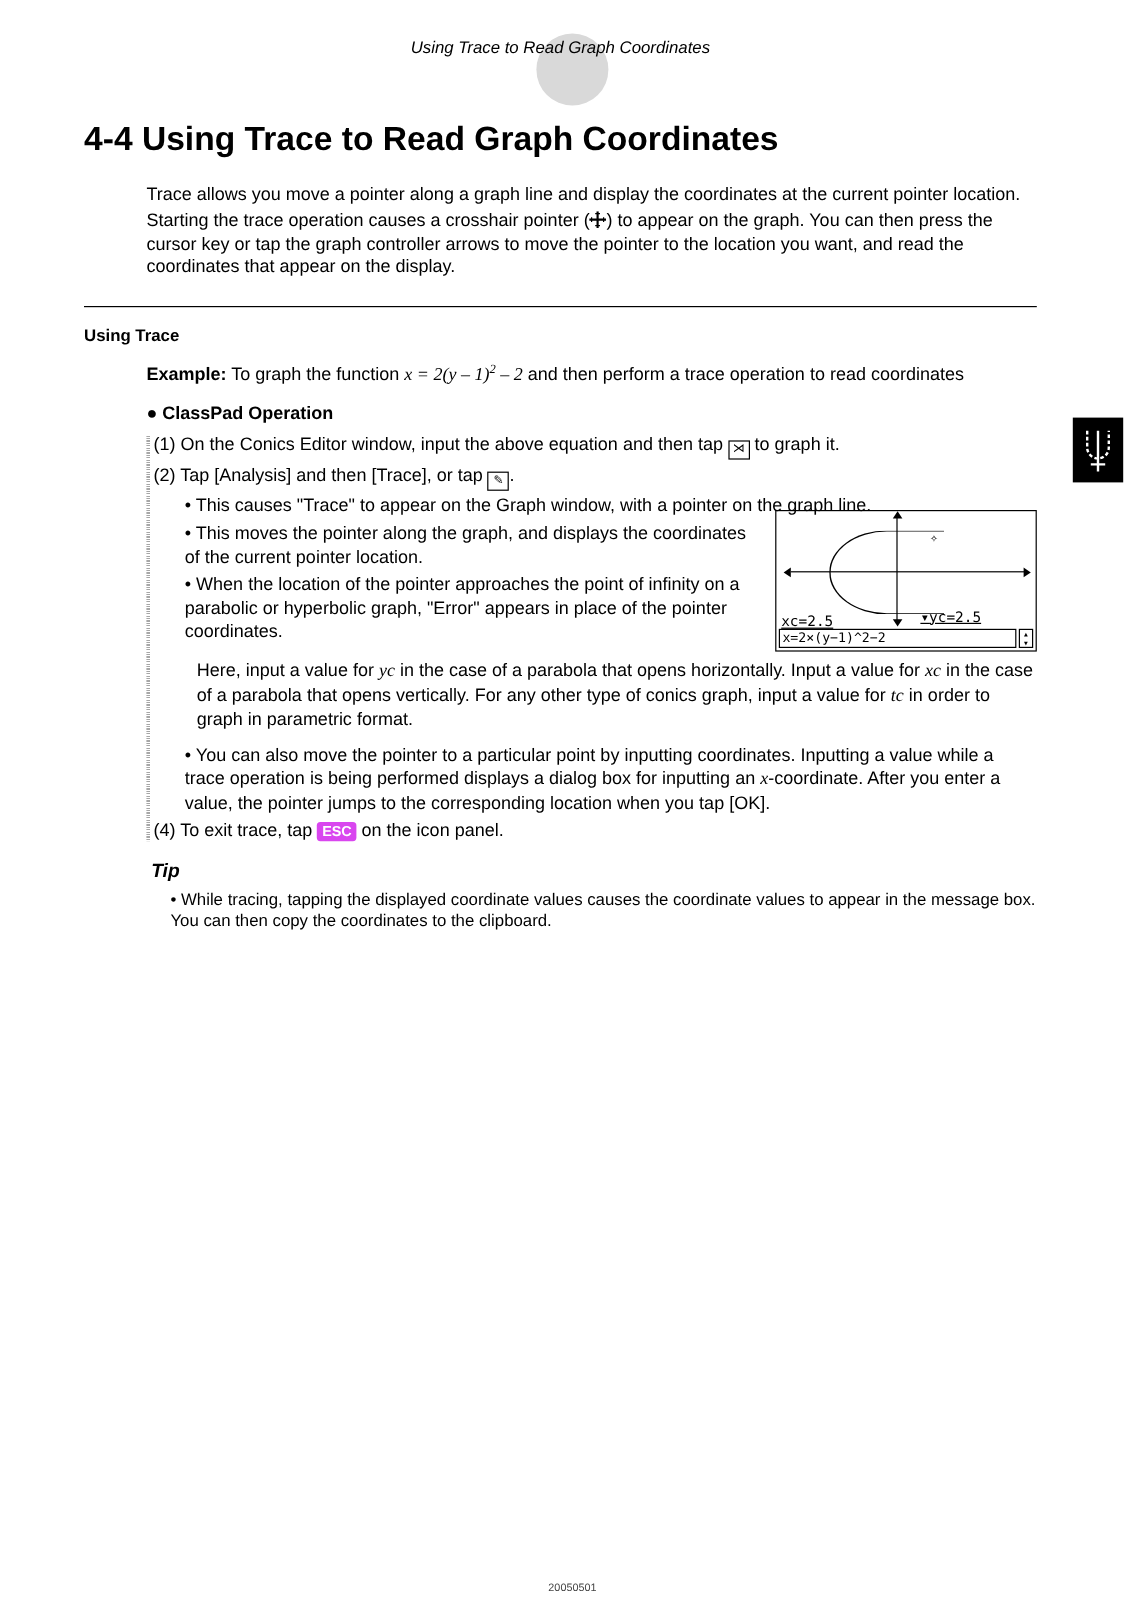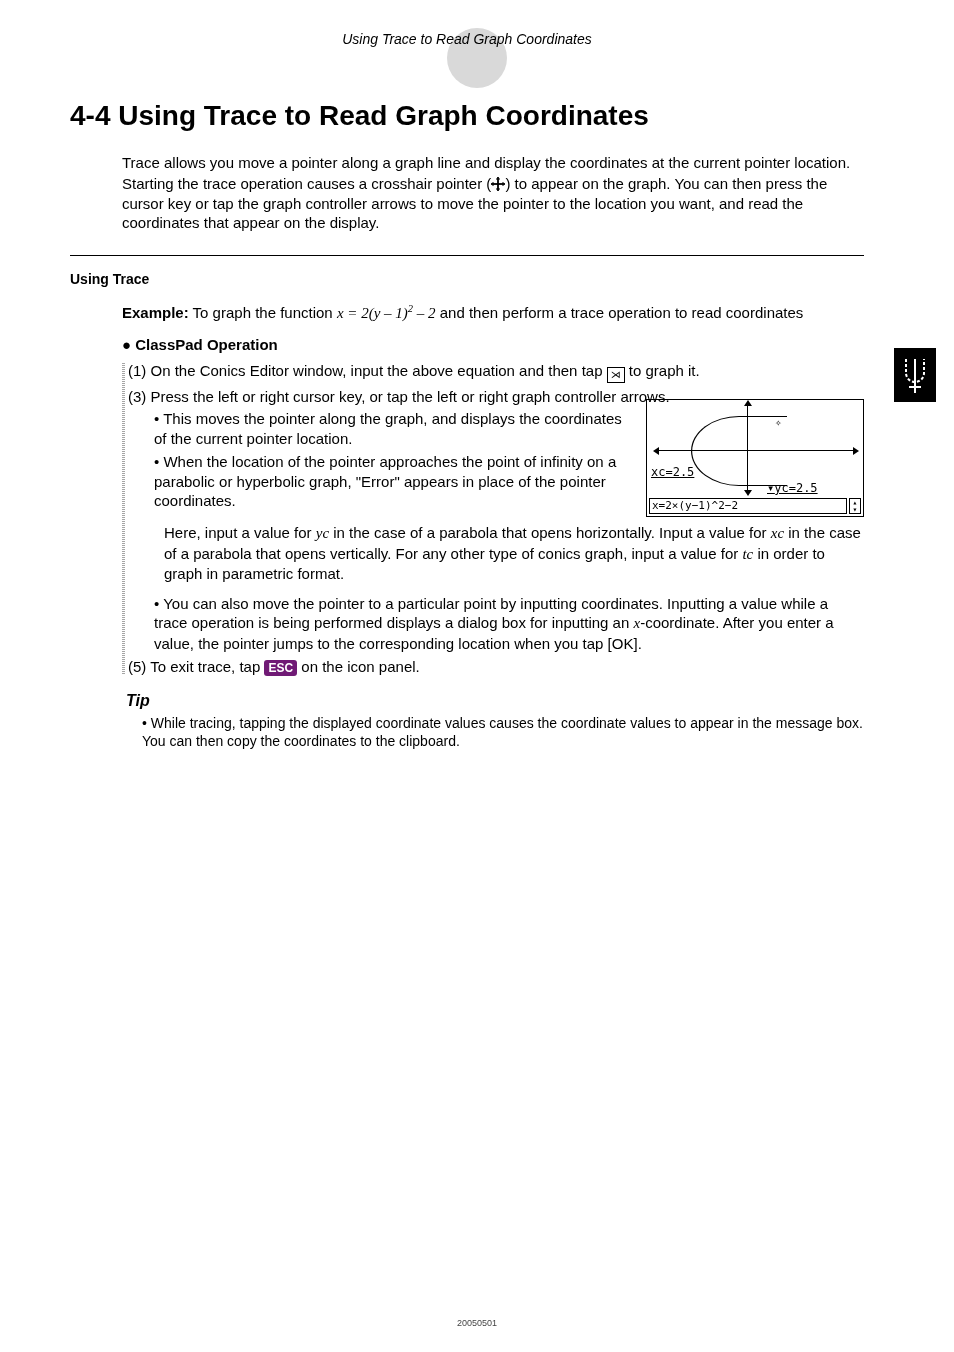--- a/index.html
+++ b/index.html
@@ -66,21 +66,21 @@
   .iconbox {
     display:inline-flex; align-items:center; justify-content:center;
     width:18px; height:16px;
     border:1px solid #000;
     font-size:10px; line-height:1;
     vertical-align: -2px;
     background:#fff;
   }
   .crosshair { display:inline-block; width:14px; vertical-align:-2px; }
   .esc {
-    background:#701a75; color:#fff;
+    background:#d946ef; color:#fff;
     font-weight:bold; font-size:12px;
     padding:0 4px; border-radius:3px;
     display:inline-block; line-height:16px;
   }
   .screenshot {
     border:1px solid #000;
     width:218px; height:118px;
     font-family: monospace;
     font-size:12px;
     position:relative;
@@ -100,21 +100,21 @@
   .parab {
     position:absolute;
     left:52px; top:16px;
     width:80px; height:70px;
     border:1px solid #000;
     border-right:none;
     border-radius: 40px 0 0 40px / 35px 0 0 35px;
     transform: scaleX(1.2);
   }
   .cursor-plus { position:absolute; left:128px; top:16px; font-size:11px; }
-  .sc-line1 { position:absolute; left:4px; bottom:36px; text-decoration:underline; }
+  .sc-line1 { position:absolute; left:4px; bottom:16px; text-decoration:underline; }
   .sc-yc { position:absolute; left:120px; bottom:20px; text-decoration:underline; }
   .sc-formula {
     position:absolute; left:2px; bottom:2px; right:16px;
     border:1px solid #000; padding:0 2px; height:16px; line-height:14px;
     font-size:11px;
   }
   .sc-scroll { position:absolute; right:2px; bottom:2px; width:12px; height:16px; border:1px solid #000; font-size:8px; text-align:center; line-height:7px; }
   .tip-head { font-style:italic; font-weight:bold; font-size:16px; margin:14px 0 2px 56px; }
   .tip-body { margin-left:72px; font-size:14px; }
   .side-icon {
@@ -168,23 +168,26 @@
 </div>
 
 <div class="op-head"><span class="bullet">●</span> <span>ClassPad Operation</span></div>
 
 <div class="steps">
 
   <div class="step">
     <span>(1) On the Conics Editor window, input the above equation and then tap </span><span class="iconbox">⋊</span><span> to graph it.</span>
   </div>
 
-
-  <div class="step">
-    <span>(3) Press the left or right cursor key, or tap the left or right graph controller arrows.</span>
+  <div class="step">
+    <span>(2) Tap [Analysis] and then [Trace], or tap </span><span class="iconbox">✎</span><span>.</span>
+    <div class="sub">• <span>This causes "Trace" to appear on the Graph window, with a pointer on the graph line.</span></div>
+  </div>
+
+  <div class="step">
 
     <div class="sub flexrow">
       <div class="subtext">
         <div>• <span>This moves the pointer along the graph, and displays the coordinates of the current pointer location.</span></div>
         <div style="margin-top:4px;">• <span>When the location of the pointer approaches the point of infinity on a parabolic or hyperbolic graph, "Error" appears in place of the pointer coordinates.</span></div>
       </div>
 
       <div class="screenshot">
         <div class="axes">
           <div class="axH"></div>
@@ -204,21 +207,21 @@
     </div>
 
     <div class="sub" style="margin-left:36px; margin-top:6px;">
       <span>Here, input a value for </span><span class="ital">yc</span><span> in the case of a parabola that opens horizontally. Input a value for </span><span class="ital">xc</span><span> in the case of a parabola that opens vertically. For any other type of conics graph, input a value for </span><span class="ital">tc</span><span> in order to graph in parametric format.</span>
     </div>
 
     <div class="sub" style="margin-top:10px;">• <span>You can also move the pointer to a particular point by inputting coordinates. Inputting a value while a trace operation is being performed displays a dialog box for inputting an </span><span class="ital">x</span><span>-coordinate. After you enter a value, the pointer jumps to the corresponding location when you tap [OK].</span></div>
   </div>
 
   <div class="step">
-    <span>(5) To exit trace, tap </span><span class="esc">ESC</span><span> on the icon panel.</span>
+    <span>(4) To exit trace, tap </span><span class="esc">ESC</span><span> on the icon panel.</span>
   </div>
 
 </div>
 
 <div class="tip-head">Tip</div>
 <div class="tip-body">• <span>While tracing, tapping the displayed coordinate values causes the coordinate values to appear in the message box. You can then copy the coordinates to the clipboard.</span></div>
 
 <div class="side-icon">
   <svg width="30" height="40" viewBox="0 0 30 40">
     <path d="M6 4 v14 a9 9 0 0 0 18 0 V4" stroke-width="2" stroke-dasharray="3 2"></path>

